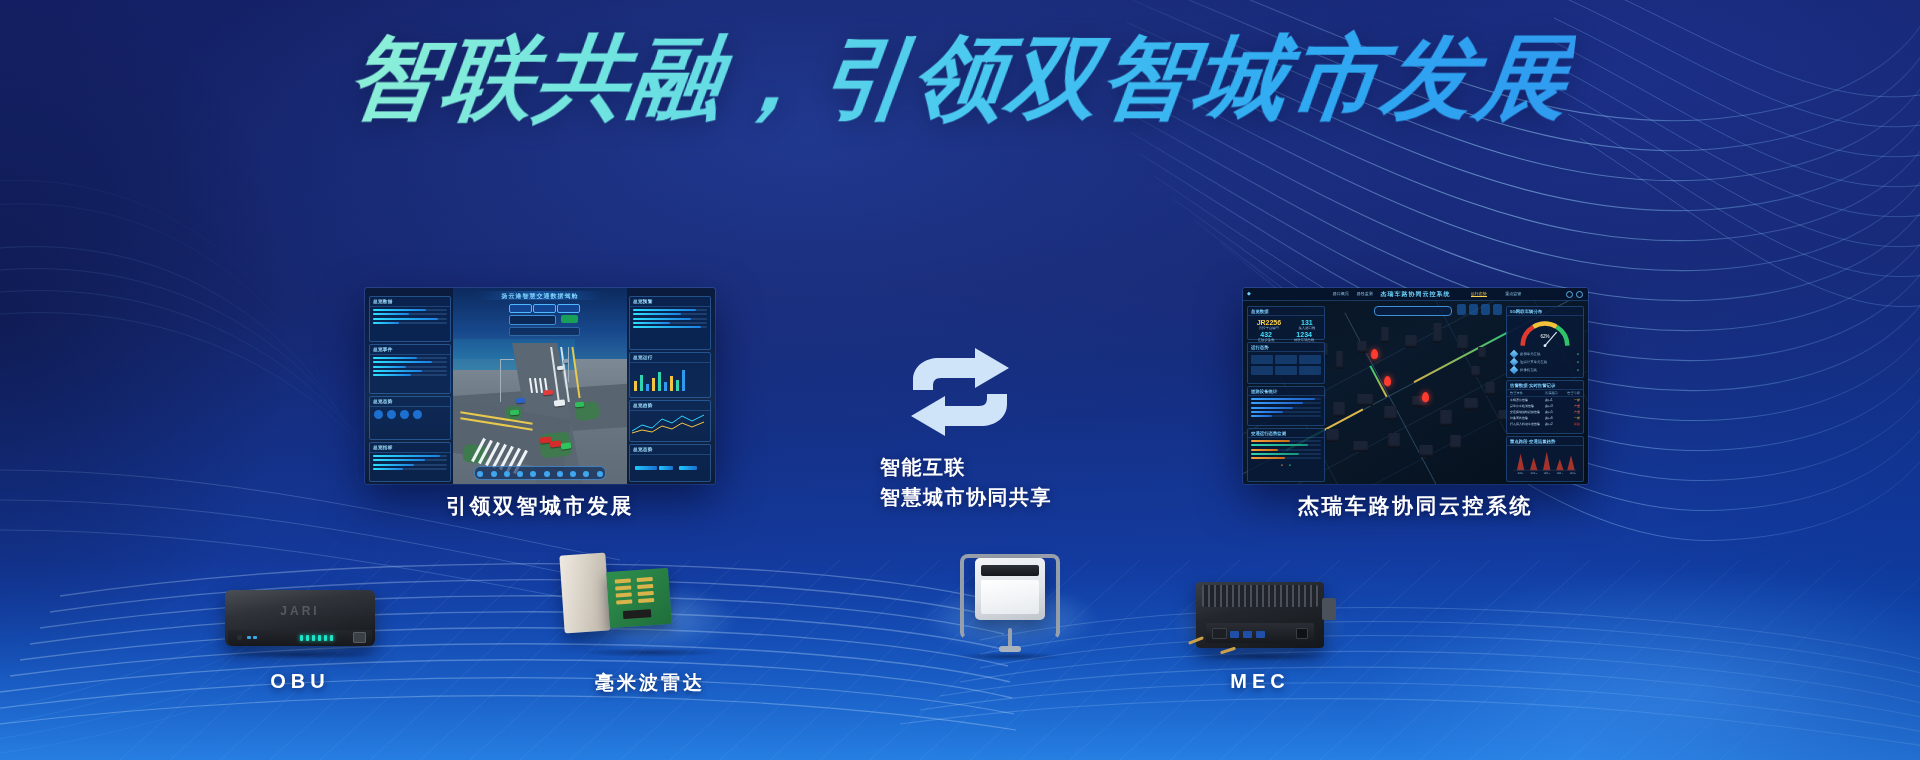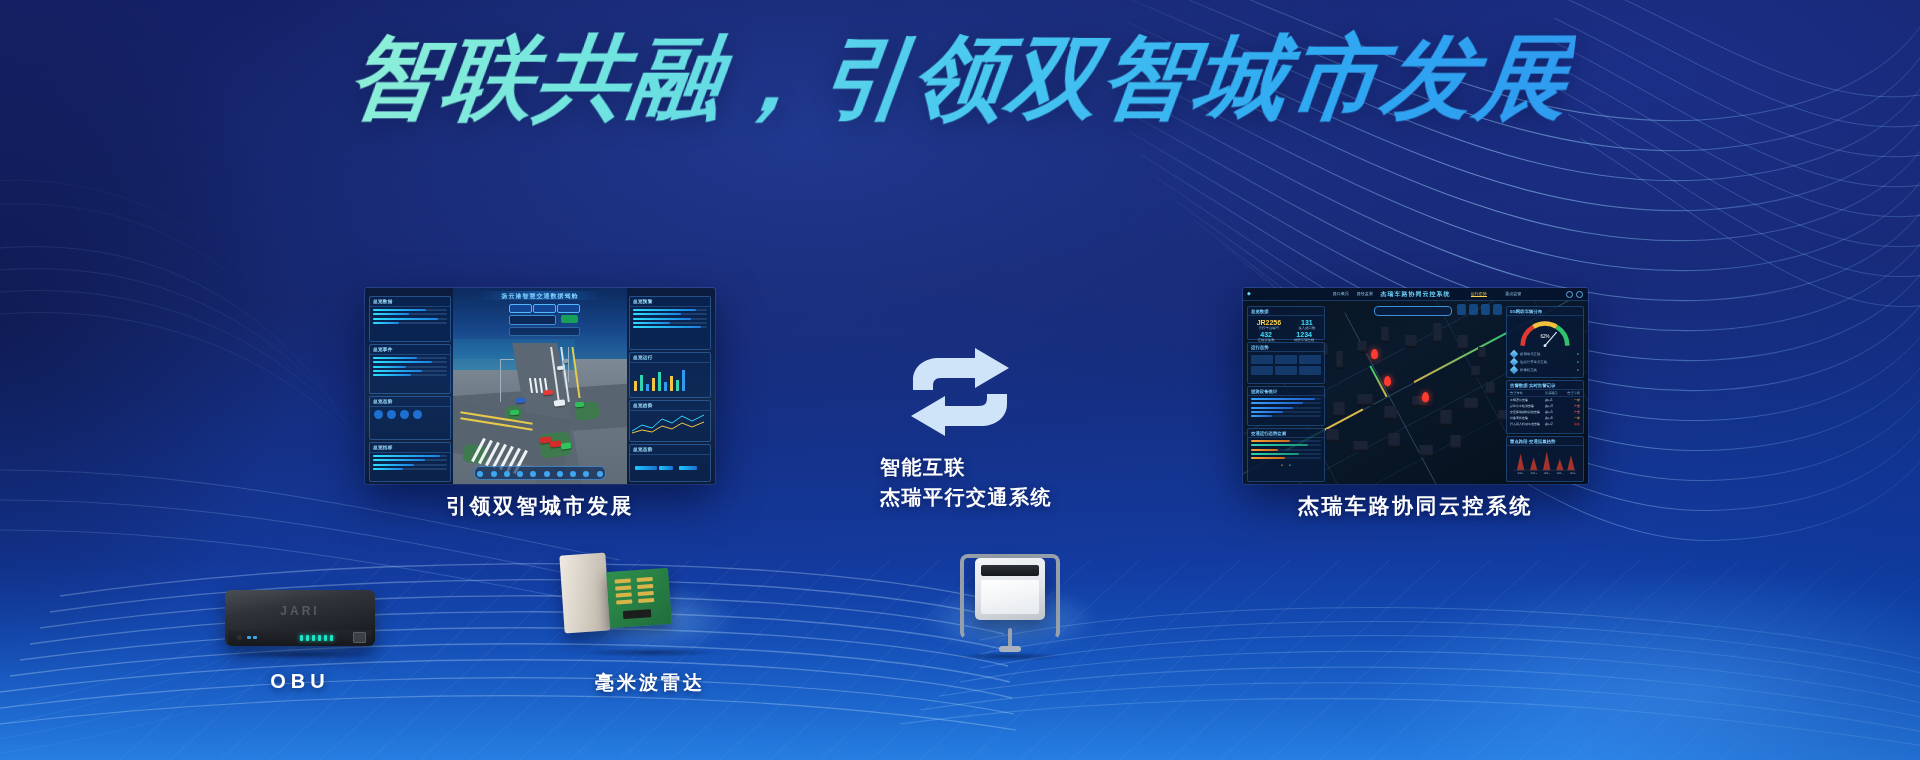--- a/index.html
+++ b/index.html
@@ -771,21 +771,21 @@
   </div>
   <div class="screen-caption cap-right">杰瑞车路协同云控系统</div>
 
   <div class="exchange">
     <svg width="110" height="92" viewBox="0 0 110 92">
       <path d="M8,34 C8,20 20,12 34,12 L70,12 L70,2 L104,22 L70,42 L70,32 L36,32 C30,32 28,35 28,40 L28,44 L8,44 Z" fill="#cfe4f8"></path>
       <path d="M102,58 C102,72 90,80 76,80 L40,80 L40,90 L6,70 L40,50 L40,60 L74,60 C80,60 82,57 82,52 L82,48 L102,48 Z" fill="#cfe4f8"></path>
     </svg>
     <div class="exchange-text">
       <span>智能互联</span>
-      <span>杰瑞平行交通系统</span>
+      <span>智慧城市协同共享</span>
     </div>
   </div>
 
   <div class="product" style="left:530px;top:548px;width:240px;">
     <div class="stage" style="height:122px;">
       <div class="glow"></div>
       <div class="shadow" style="width:140px;top:100px;"></div>
       <div class="radar-case"></div>
       <div class="radar-pcb">
         <span class="pad" style="left:8px;top:8px;width:16px;height:4px;"></span>
@@ -831,15 +831,34 @@
       <div class="cam-bracket"></div>
       <div class="cam-body">
         <div class="lensbar"></div>
         <div class="panelw"></div>
       </div>
       <div class="cam-stem"></div>
       <div style="position:absolute;left:50%;top:98px;transform:translateX(-50%);width:22px;height:6px;border-radius:3px;background:#aab3bd;"></div>
     </div>
   </div>
 
+  <div class="product" style="left:1140px;top:560px;width:240px;">
+    <div class="stage">
+      <div class="glow"></div>
+      <div class="shadow" style="width:130px;top:92px;"></div>
+      <div class="mec">
+        <div class="fins"></div>
+        <div class="ioface"></div>
+        <div class="usb" style="left:34px;"></div>
+        <div class="usb" style="left:47px;"></div>
+        <div class="usb" style="left:60px;"></div>
+        <div style="position:absolute;left:16px;bottom:9px;width:13px;height:9px;background:#1c1f24;border:1px solid #3a3f46;border-radius:1px;"></div>
+        <div style="position:absolute;right:16px;bottom:9px;width:10px;height:9px;background:#101316;border:1px solid #3a3f46;border-radius:1px;"></div>
+        <div class="ant" style="left:-8px;bottom:6px;transform:rotate(-22deg);"></div>
+        <div class="ant" style="left:24px;bottom:-4px;transform:rotate(-18deg);"></div>
+        <div style="position:absolute;right:-12px;top:16px;width:14px;height:22px;border-radius:2px;background:#4a515a;"></div>
+      </div>
+    </div>
+    <div class="plabel en">MEC</div>
+  </div>
 
 
 </div>
 
 </body></html>

